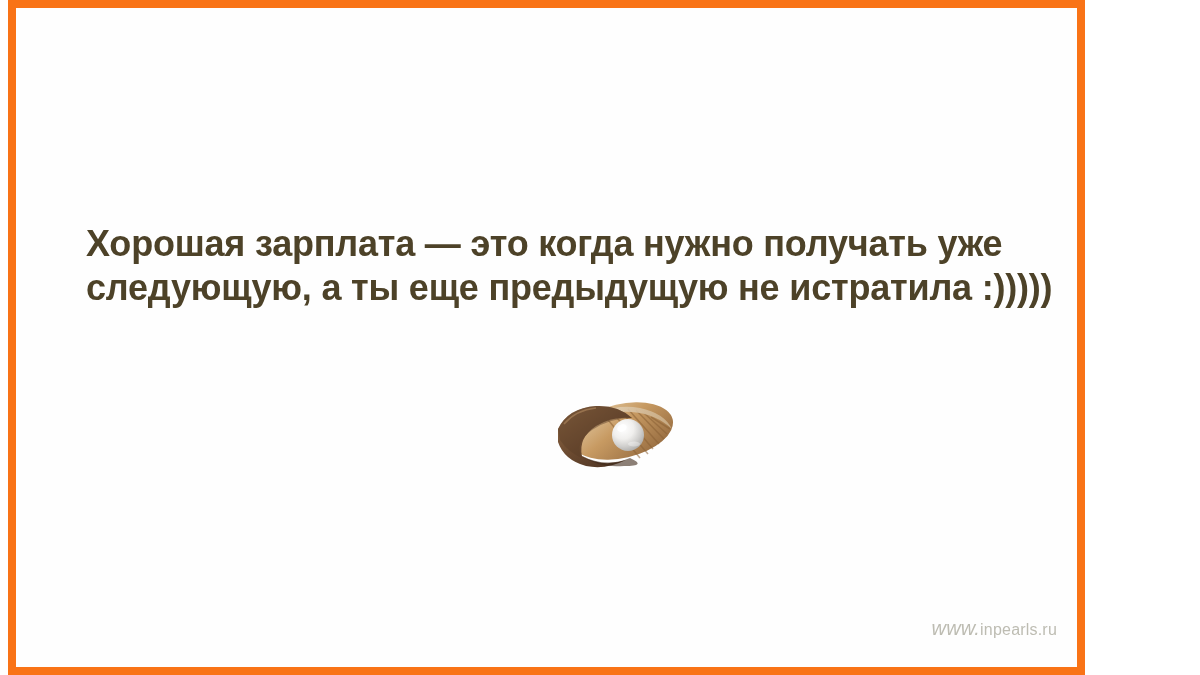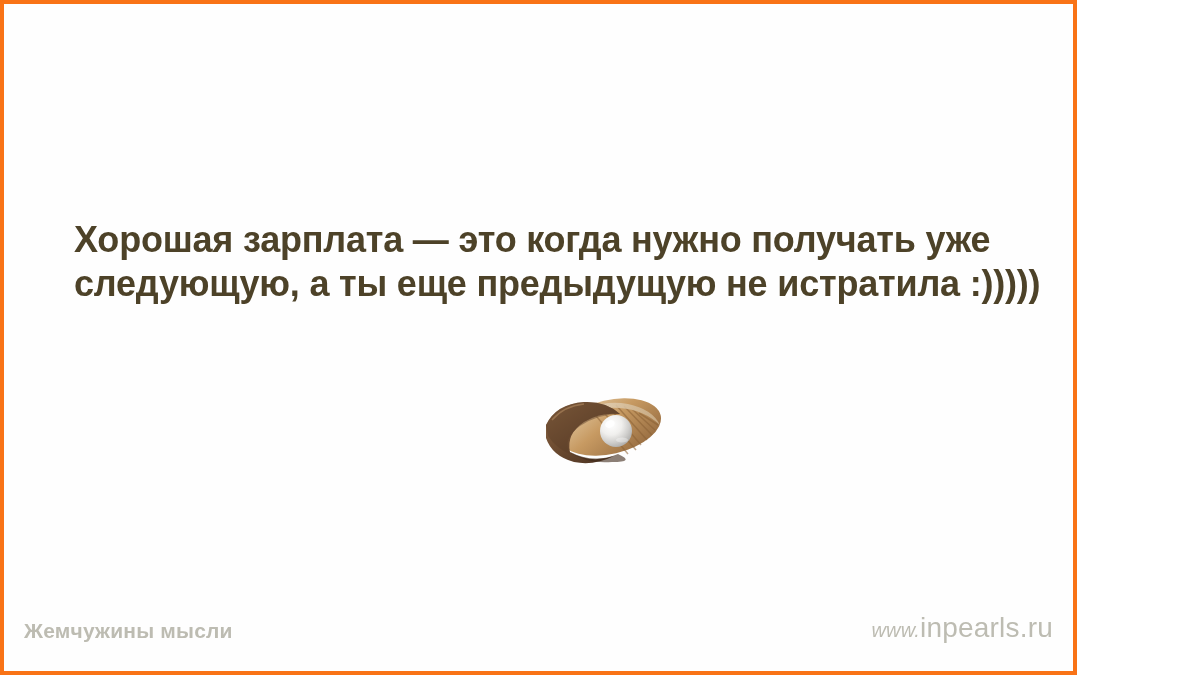--- a/index.html
+++ b/index.html
@@ -11,22 +11,23 @@
   body {
     font-family: "Liberation Sans", sans-serif;
   }
 
   .card {
     position: relative;
     width: 1077px;
     height: 675px;
     box-sizing: border-box;
     background: #fefefe;
-    border: 4px solid #f97316;
+    border: 8px solid #f97316;
     overflow: hidden;
+    margin-left: 8px;
   }
 
   
   .quote {
     position: absolute;
     left: 70px;
     top: 214px;
     width: 1070px;
     font-size: 36px;
     font-weight: bold;
@@ -63,21 +64,21 @@
     bottom: 27px;
     color: #bdbcb2;
     letter-spacing: 0.2px;
     white-space: nowrap;
   }
   .footer-right .www {
     font-size: 20px;
     font-style: italic;
   }
   .footer-right .domain {
-    font-size: 28px;
+    font-size: 16px;
   }
 </style>
 </head>
 <body>
 
 <div class="card">
 
   <div class="quote">Хорошая зарплата — это когда нужно получать уже следующую, а ты еще предыдущую не истратила :)))))</div>
 
   <div class="shell-wrap">
@@ -125,19 +126,18 @@
 
       <path d="M6 33 Q16 12 44 10 Q66 9 80 22 Q60 20 44 30 Q26 42 30 60
                Q50 72 74 64 Q54 74 34 70 Q12 64 6 46 Z" fill="url(#outerGrad)"></path>
       <path d="M6 33 Q16 12 44 10 Q66 9 80 22 Q58 22 40 34 Q22 47 30 62
                Q16 56 8 44 Z" fill="#5a3d27" opacity="0.45"></path>
       <path d="M30 60 Q54 72 78 62 Q96 70 72 70 Q46 72 30 60 Z" fill="#3f2a1b" opacity="0.6"></path>
       <path d="M12 28 Q24 14 44 12" stroke="#a8825a" stroke-width="1.6" fill="none" opacity="0.7"></path>
     </svg>
   </div>
 
-  <div class="footer-left">Жемчужины мысли</div>
 
   <div class="footer-right">
     <span class="www">www.</span><span class="domain">inpearls.ru</span>
   </div>
 
 </div>
 
 </body></html>

